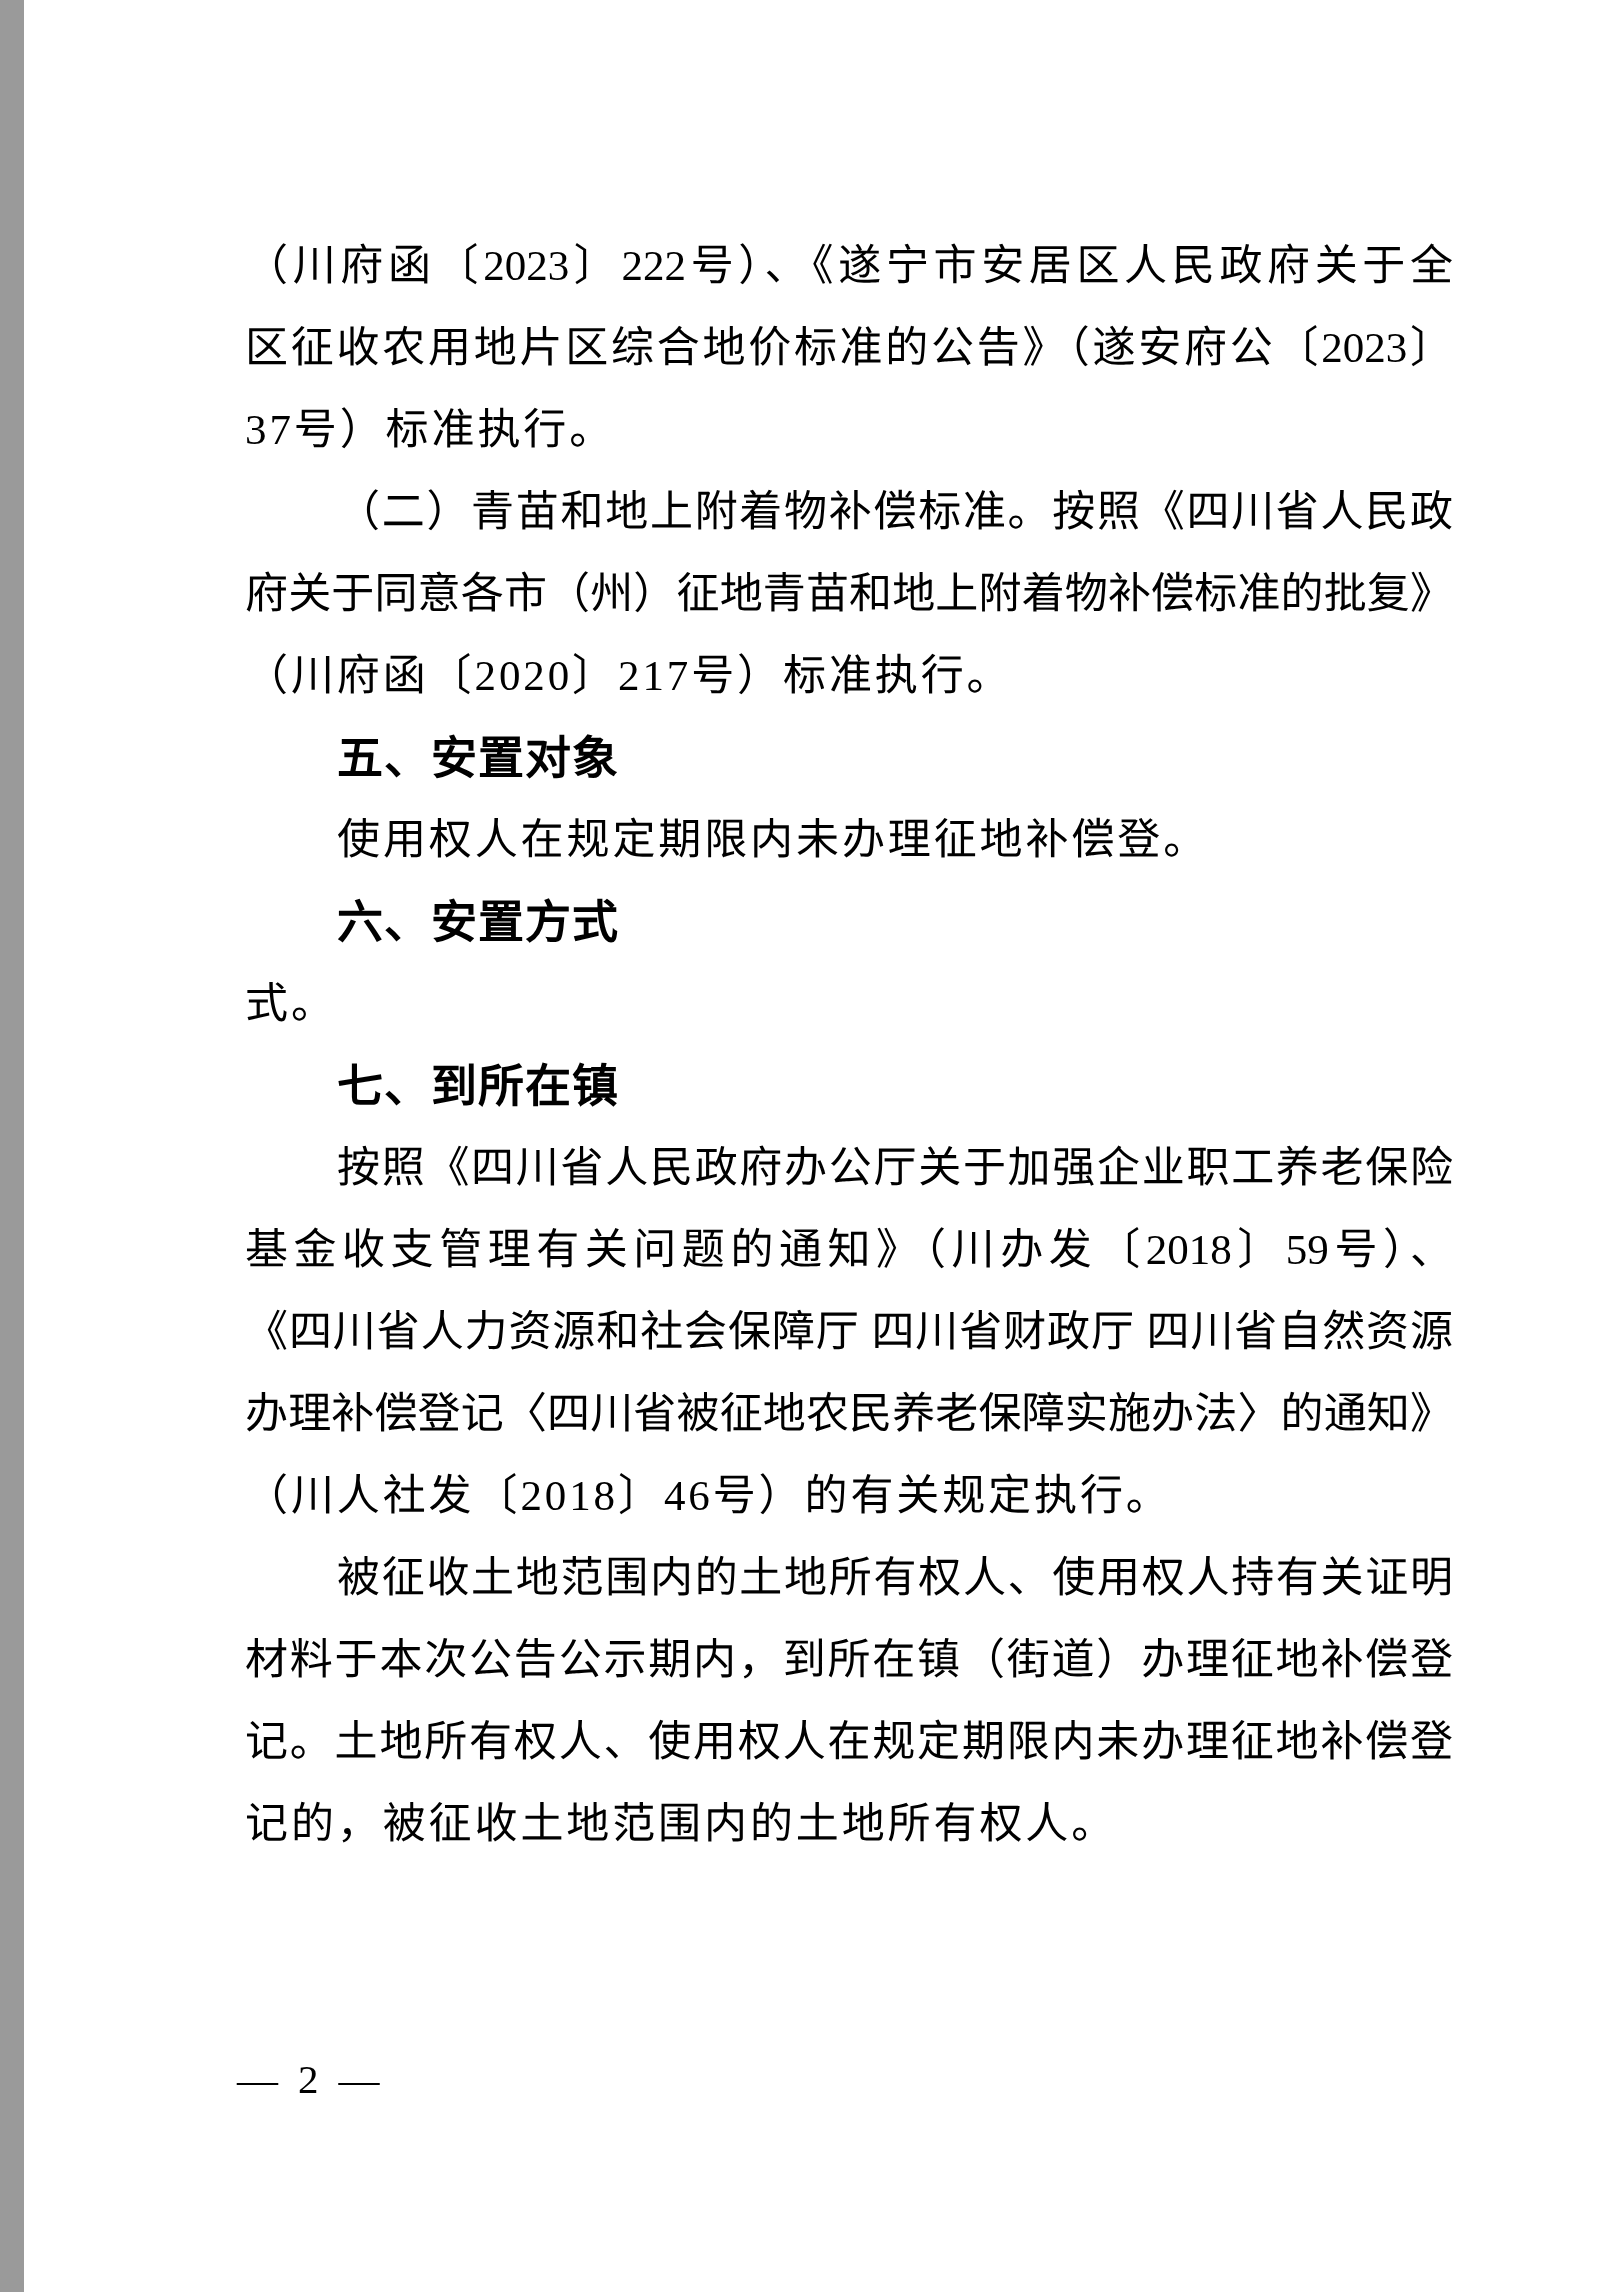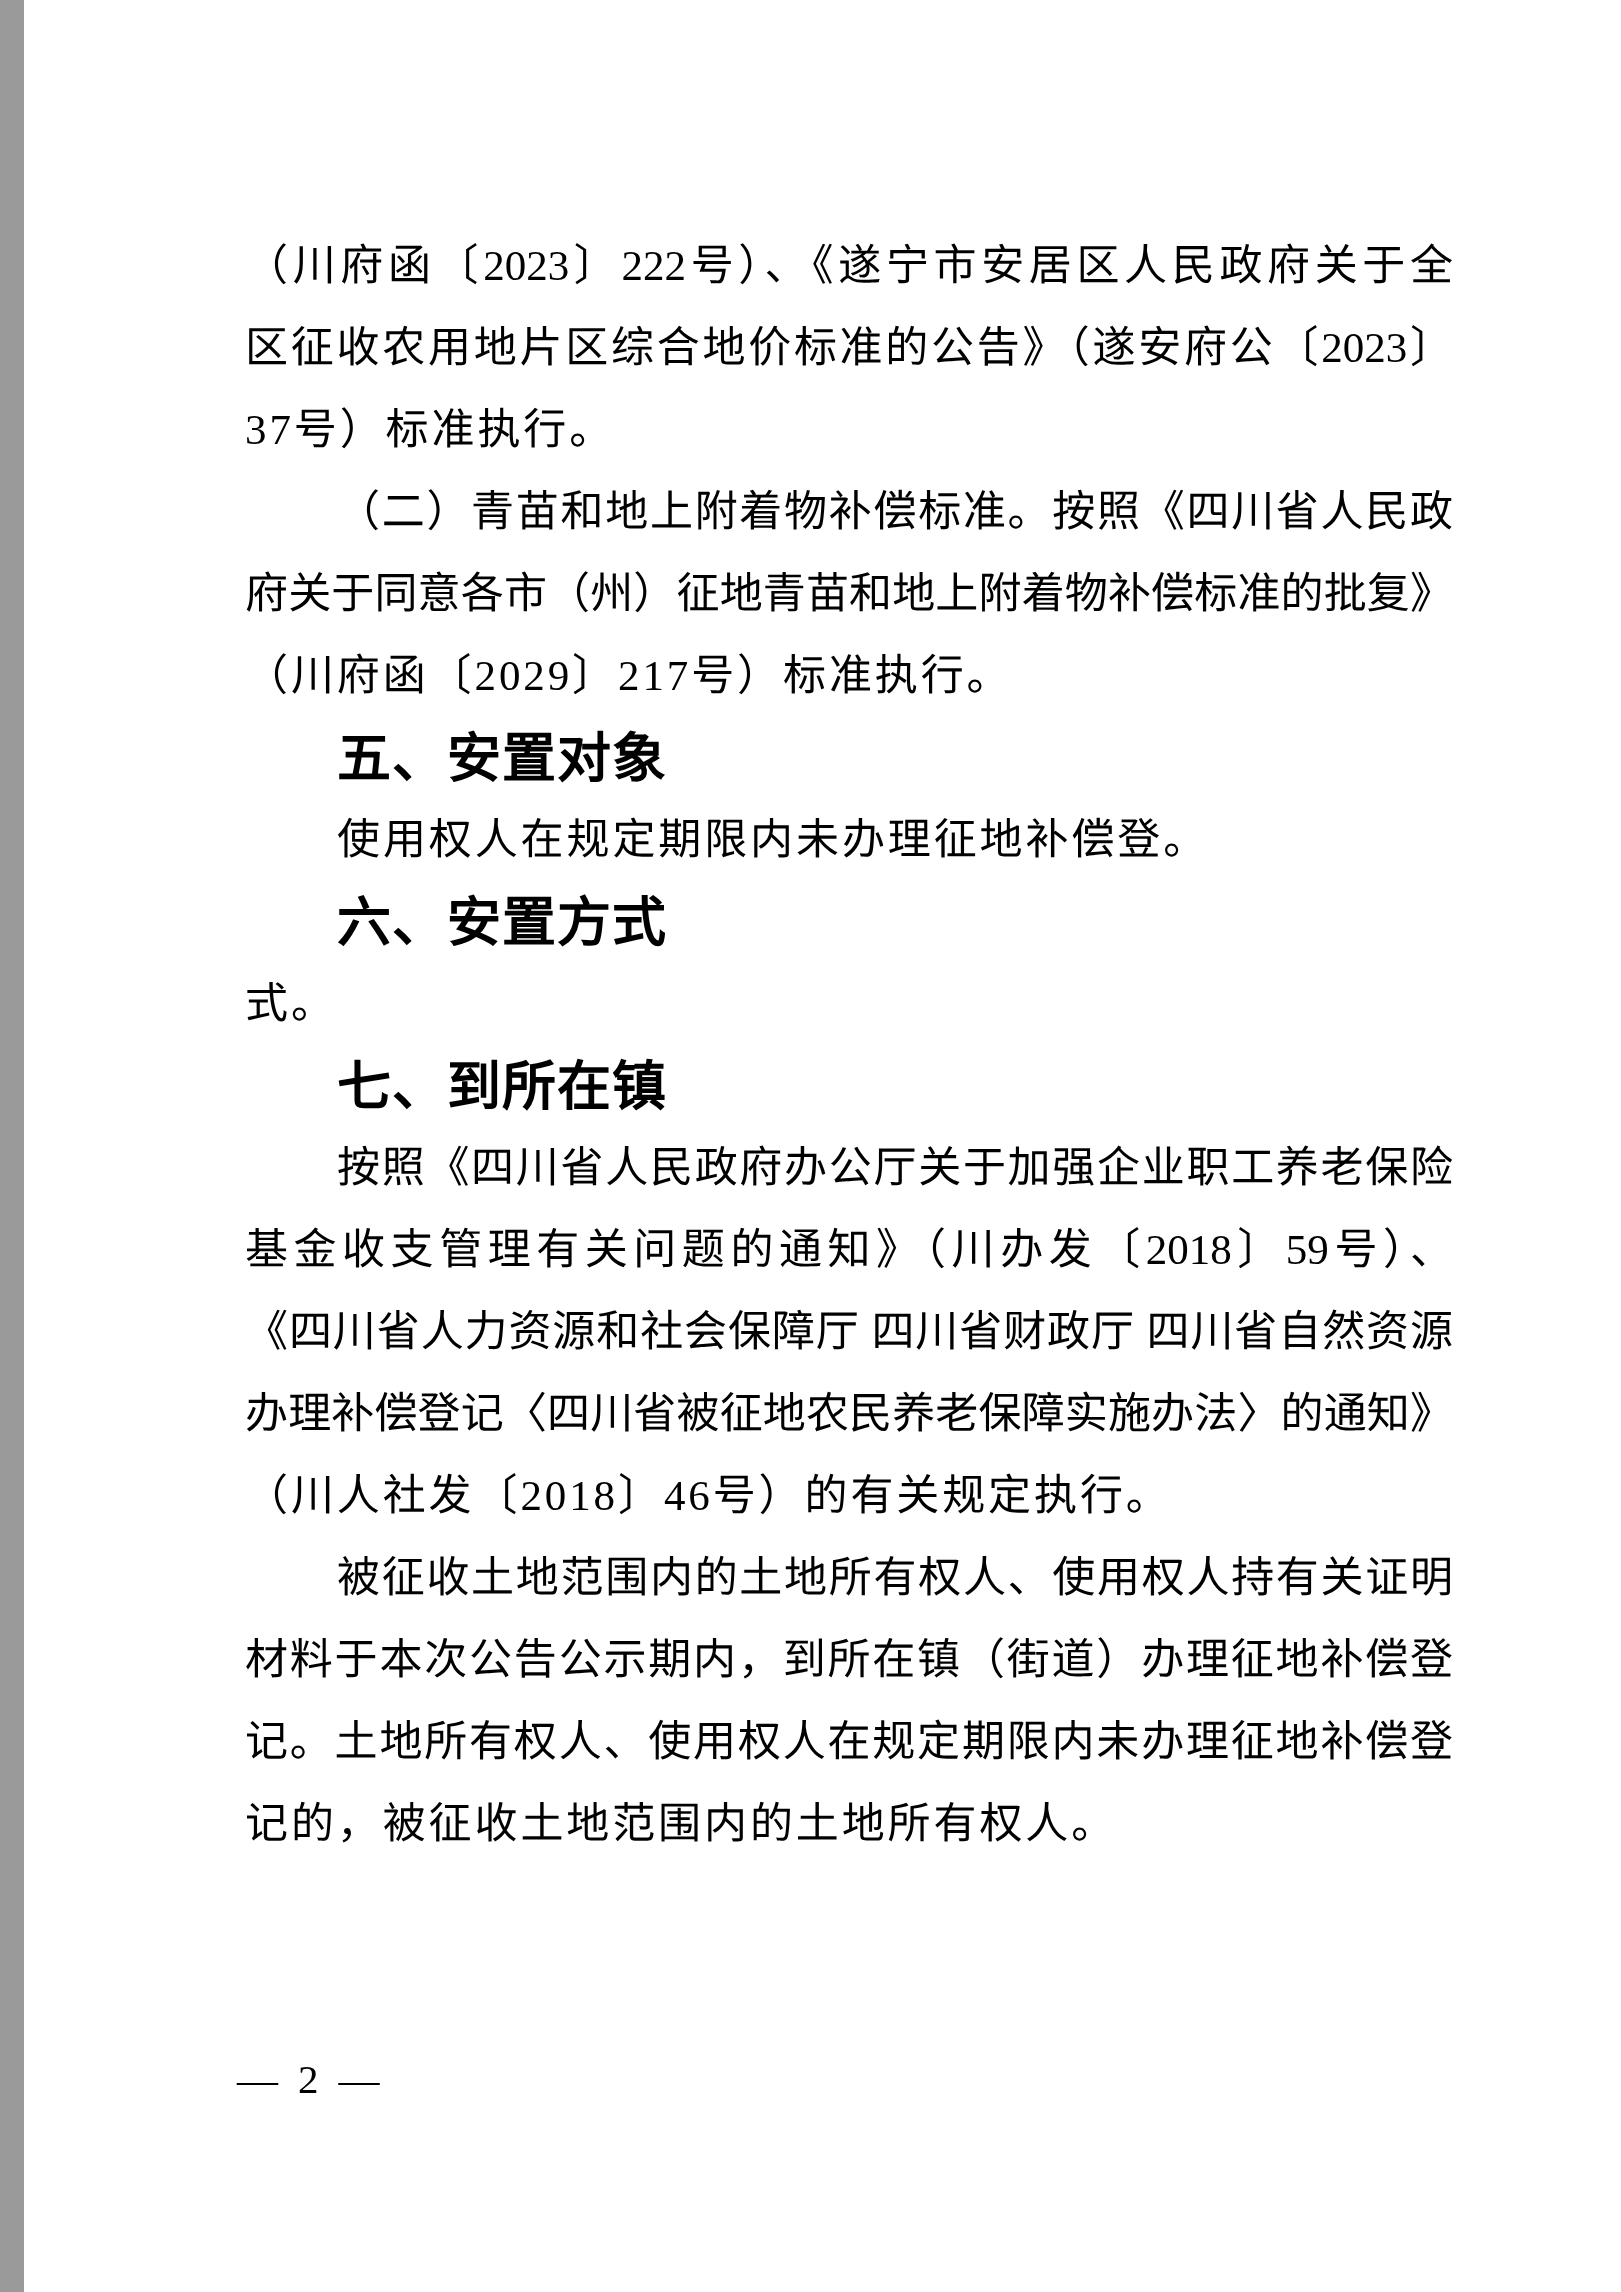--- a/index.html
+++ b/index.html
@@ -36,21 +36,21 @@
     text-align: left;
     text-align-last: left;
     letter-spacing: 2.9px;
   }
   .ln.indent {
     text-indent: 92px;
   }
   .ln.heading {
     font-family: "Liberation Sans", "DejaVu Sans", sans-serif;
     font-weight: 700;
-    font-size: 54px;
+    font-size: 46px;
     text-align: left;
     text-align-last: left;
     letter-spacing: 1px;
   }
   .footer {
     position: absolute;
     left: 213px;
     top: 2054px;
     height: 51px;
     line-height: 51px;
@@ -63,21 +63,21 @@
 </head>
 <body>
 
 <div class="page">
   <div class="content">
     <div class="ln fill">（川府函〔2023〕222号）、《遂宁市安居区人民政府关于全</div>
     <div class="ln fill">区征收农用地片区综合地价标准的公告》（遂安府公〔2023〕</div>
     <div class="ln end">37号）标准执行。</div>
     <div class="ln fill indent">（二）青苗和地上附着物补偿标准。按照《四川省人民政</div>
     <div class="ln fill">府关于同意各市（州）征地青苗和地上附着物补偿标准的批复》</div>
-    <div class="ln end">（川府函〔2029〕217号）标准执行。</div>
+    <div class="ln end">（川府函〔2020〕217号）标准执行。</div>
     <div class="ln heading indent">五、安置对象</div>
     <div class="ln end indent">使用权人在规定期限内未办理征地补偿登。</div>
     <div class="ln heading indent">六、安置方式</div>
     <div class="ln end">式。</div>
     <div class="ln heading indent">七、到所在镇</div>
     <div class="ln fill indent">按照《四川省人民政府办公厅关于加强企业职工养老保险</div>
     <div class="ln fill">基金收支管理有关问题的通知》（川办发〔2018〕59号）、</div>
     <div class="ln fill">《四川省人力资源和社会保障厅 四川省财政厅 四川省自然资源</div>
     <div class="ln fill">办理补偿登记〈四川省被征地农民养老保障实施办法〉的通知》</div>
     <div class="ln end">（川人社发〔2018〕46号）的有关规定执行。</div>

